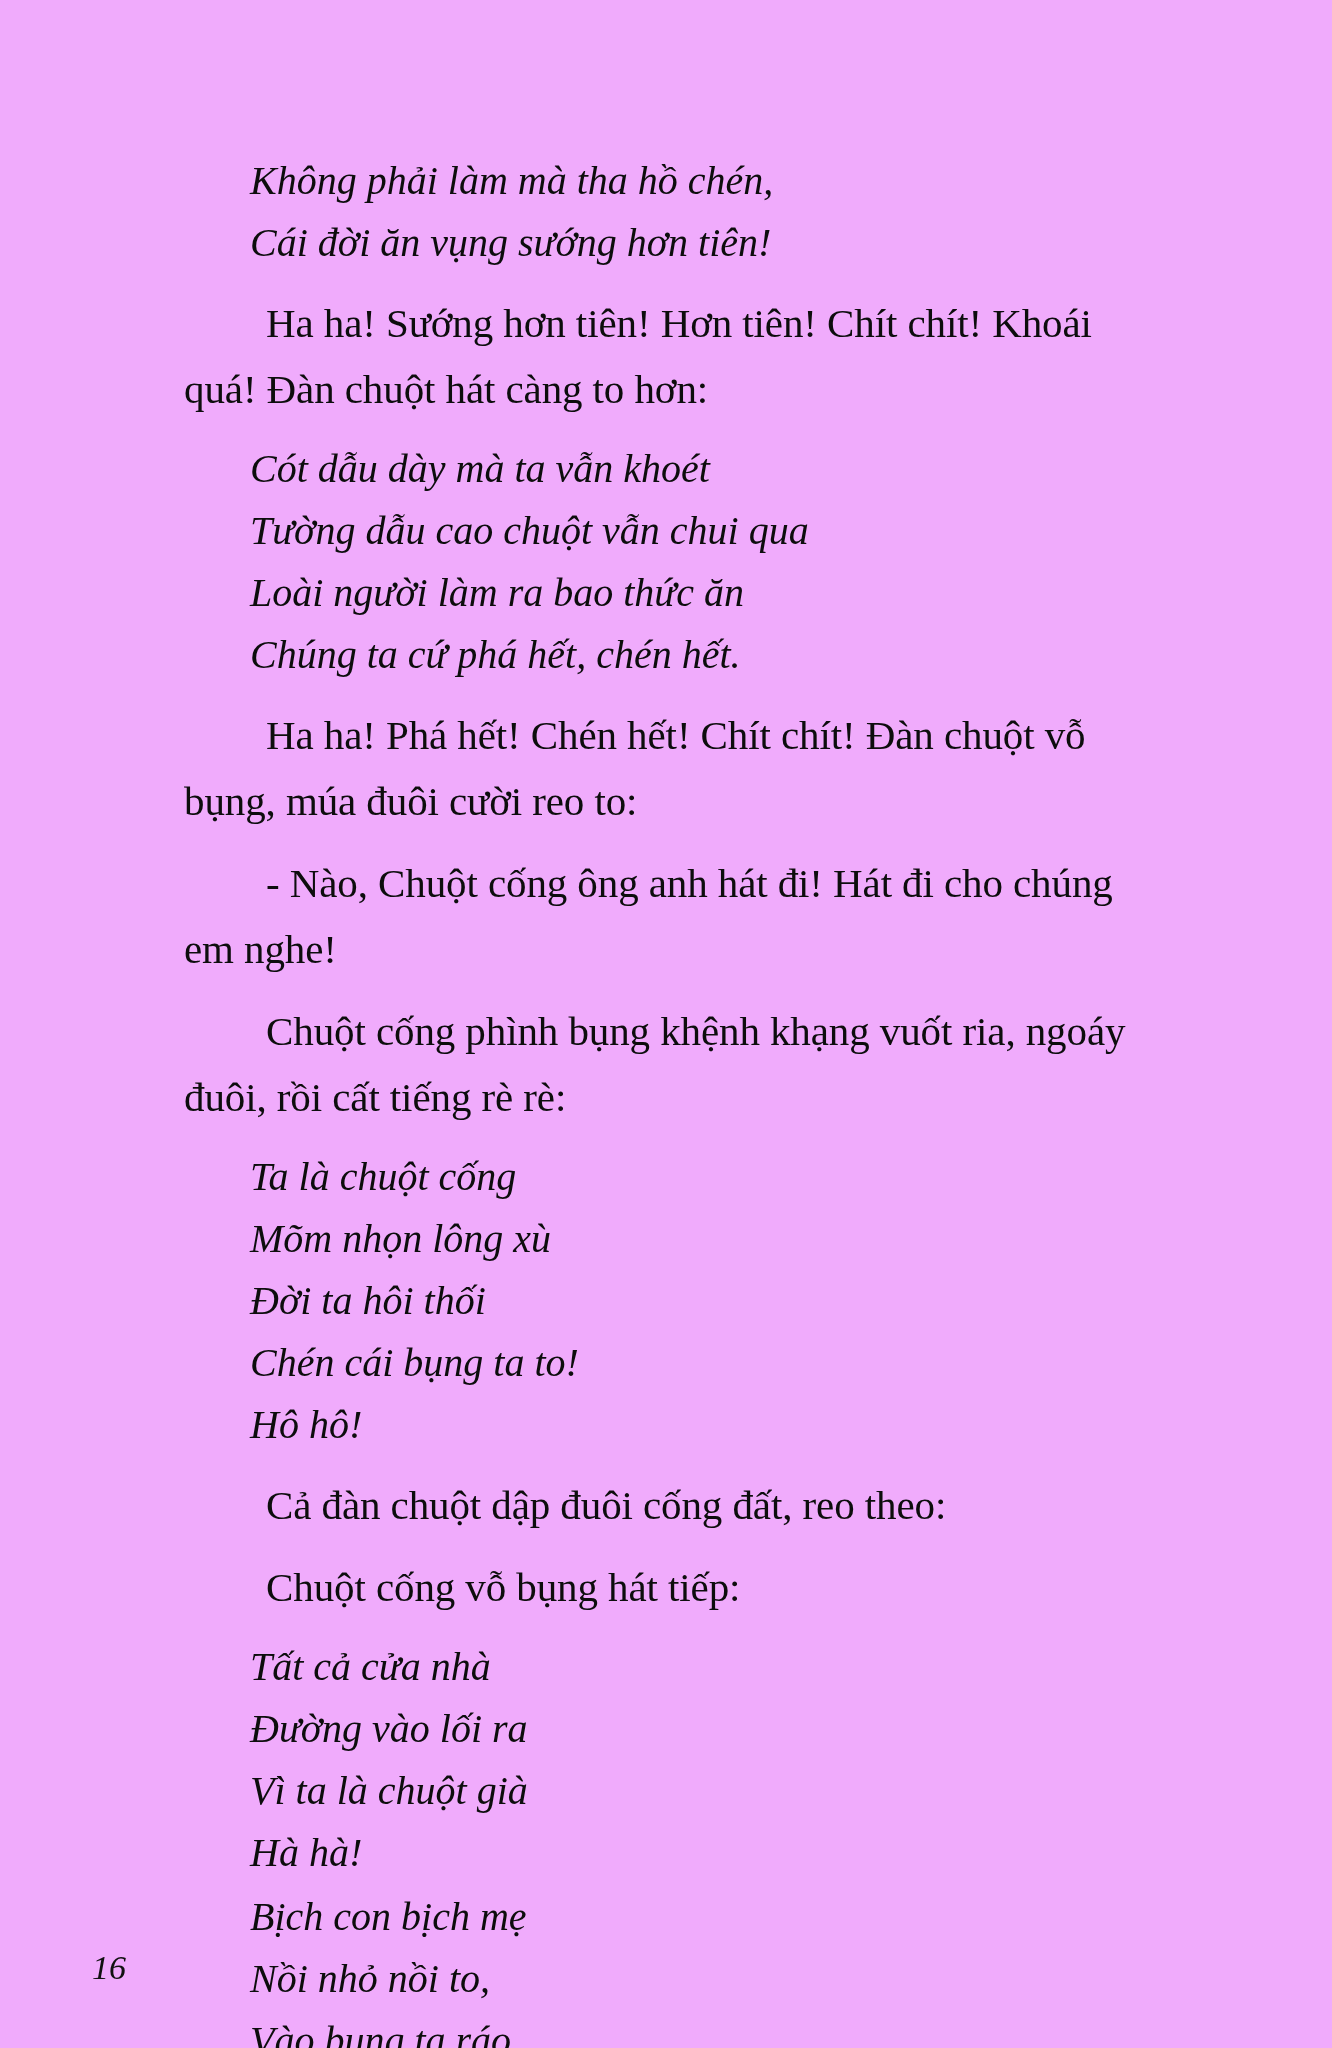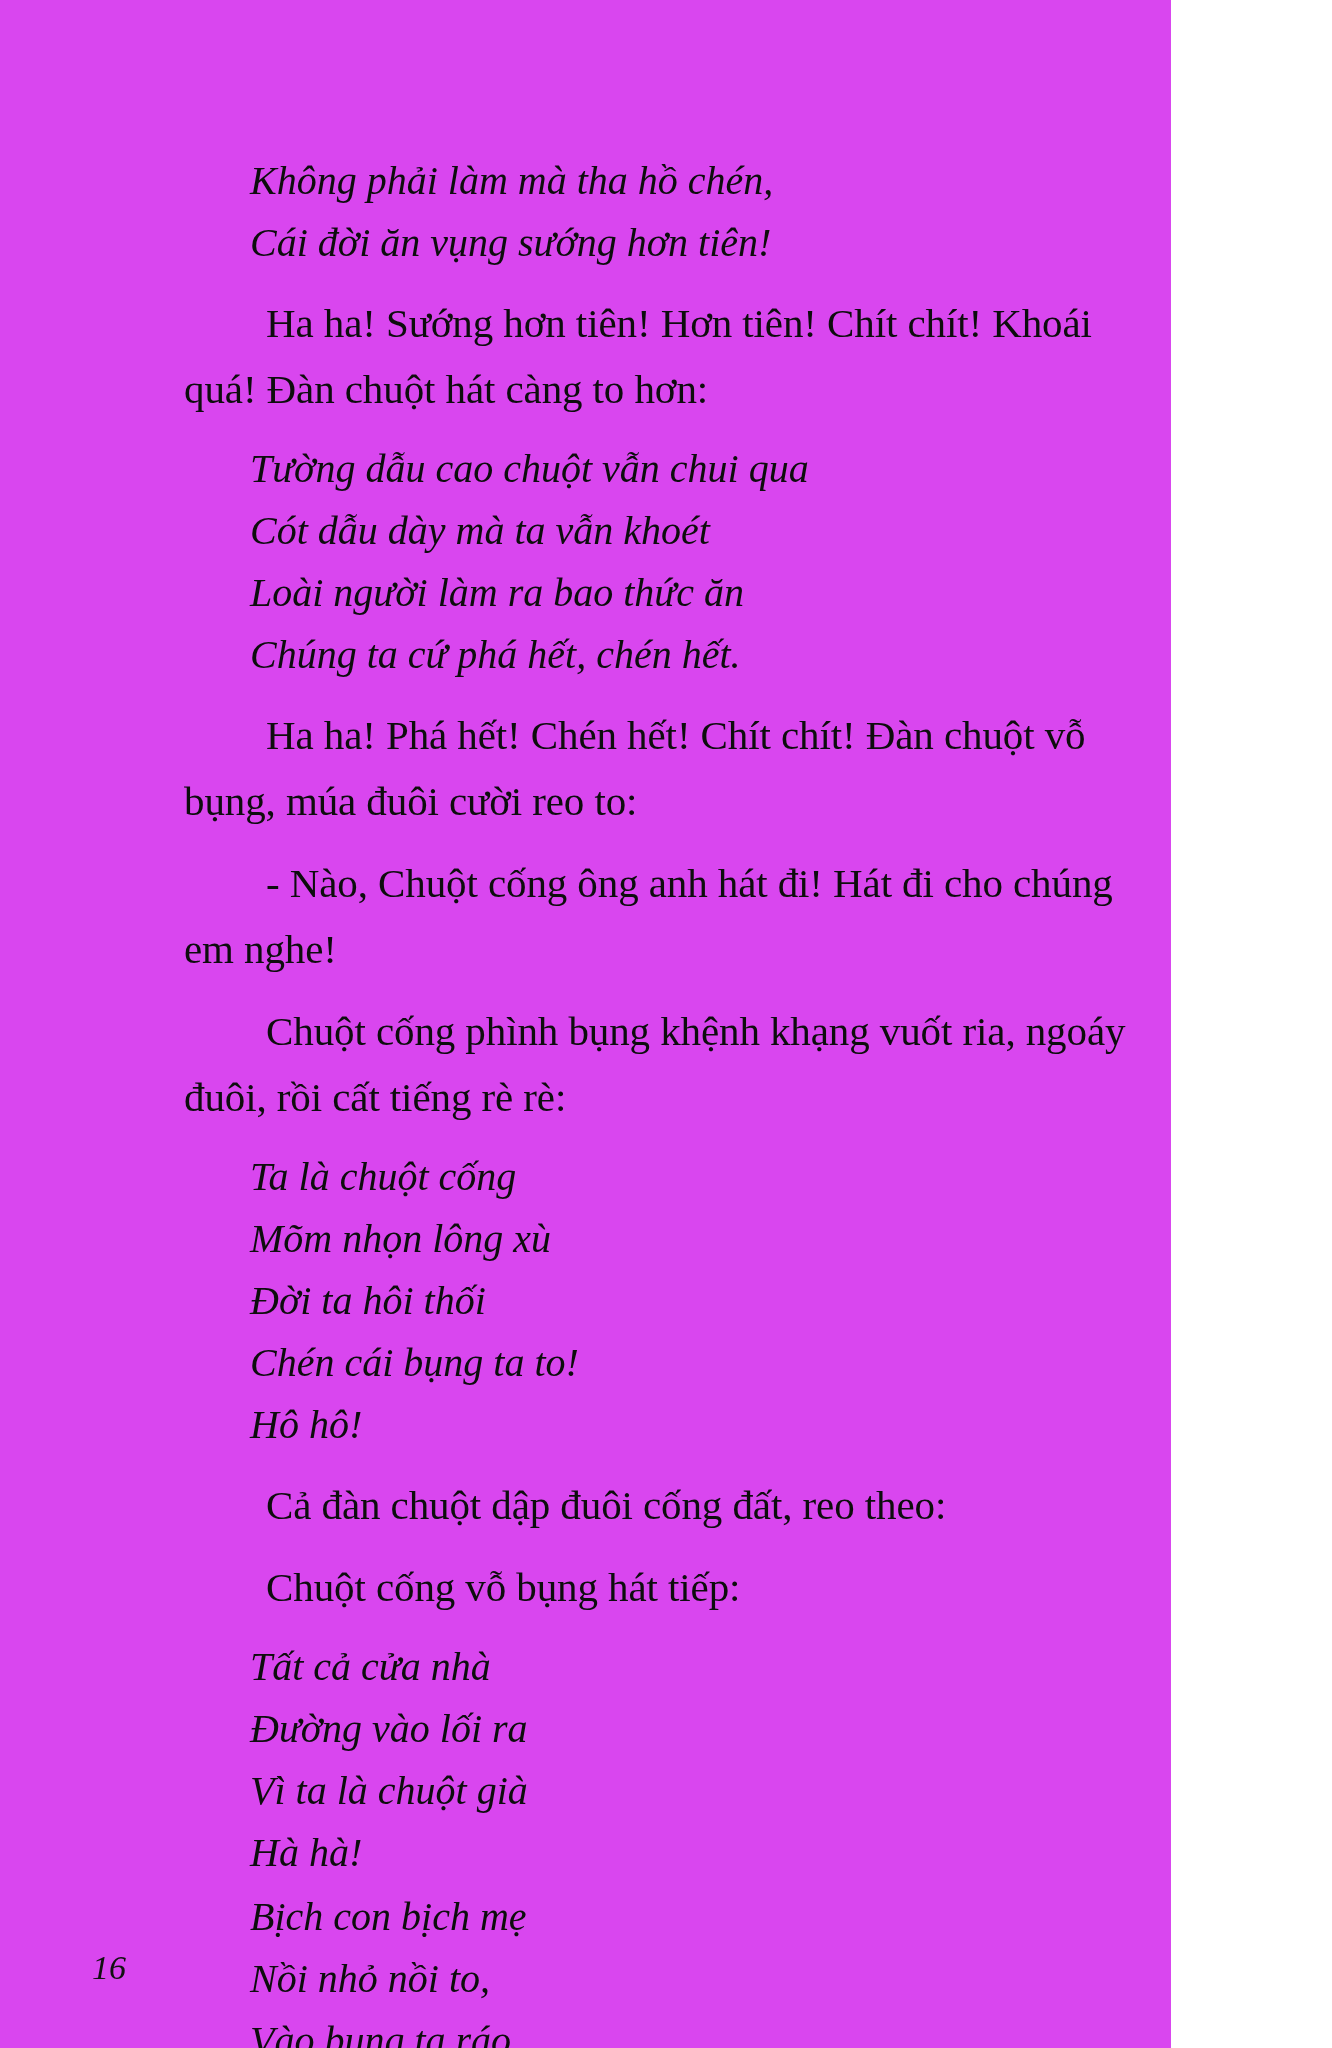--- a/index.html
+++ b/index.html
@@ -13,23 +13,23 @@
     position: relative;
     font-family: "Liberation Serif", "DejaVu Serif", serif;
     color: #111111;
     overflow: hidden;
   }
 
   .page {
     position: absolute;
     left: 0;
     top: 0;
-    width: 1171px;
+    width: 1332px;
     height: 2048px;
-    background: #d946ef;
+    background: #f0abfc;
   }
 
   .text-block {
     position: absolute;
     left: 168px;
     top: 150px;
     width: 1000px;
   }
 
   
@@ -91,22 +91,22 @@
   <div class="text-block">
 
     <div class="verse">
       <div class="verse-line">Không phải làm mà tha hồ chén,</div>
       <div class="verse-line">Cái đời ăn vụng sướng hơn tiên!</div>
     </div>
 
     <p class="prose">Ha ha! Sướng hơn tiên! Hơn tiên! Chít chít! Khoái quá! Đàn chuột hát càng to hơn:</p>
 
     <div class="verse">
+      <div class="verse-line">Cót dẫu dày mà ta vẫn khoét</div>
       <div class="verse-line">Tường dẫu cao chuột vẫn chui qua</div>
-      <div class="verse-line">Cót dẫu dày mà ta vẫn khoét</div>
       <div class="verse-line">Loài người làm ra bao thức ăn</div>
       <div class="verse-line">Chúng ta cứ phá hết, chén hết.</div>
     </div>
 
     <p class="prose">Ha ha! Phá hết! Chén hết! Chít chít! Đàn chuột vỗ bụng, múa đuôi cười reo to:</p>
 
     <p class="prose dialogue">- Nào, Chuột cống ông anh hát đi! Hát đi cho chúng em nghe!</p>
 
     <p class="prose">Chuột cống phình bụng khệnh khạng vuốt ria, ngoáy đuôi, rồi cất tiếng rè rè:</p>
 

